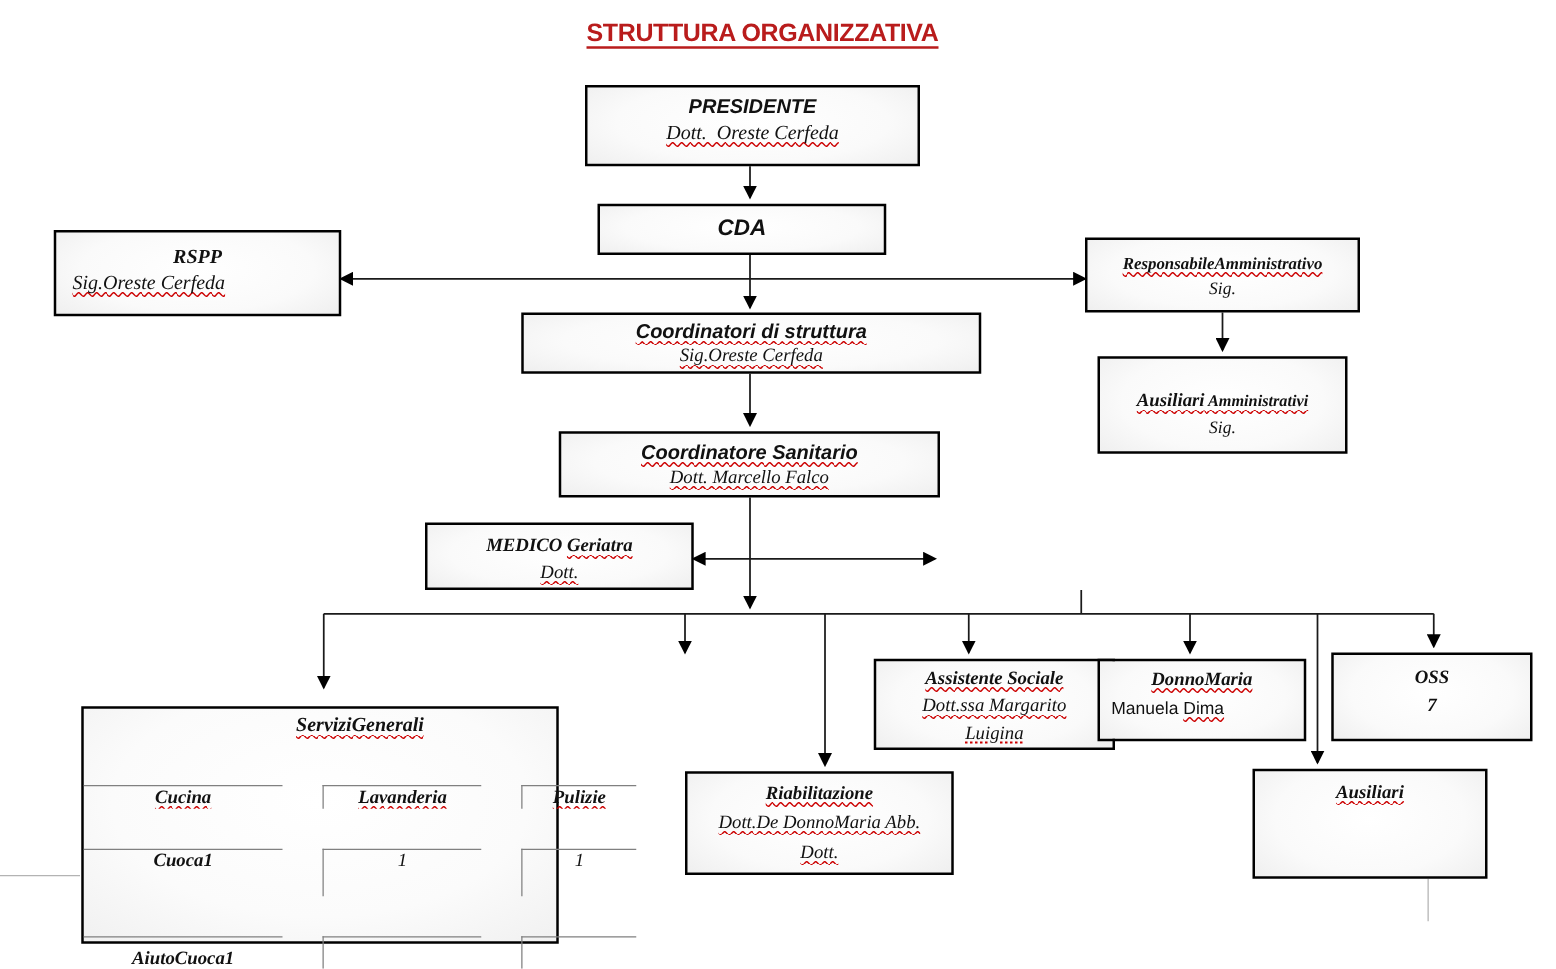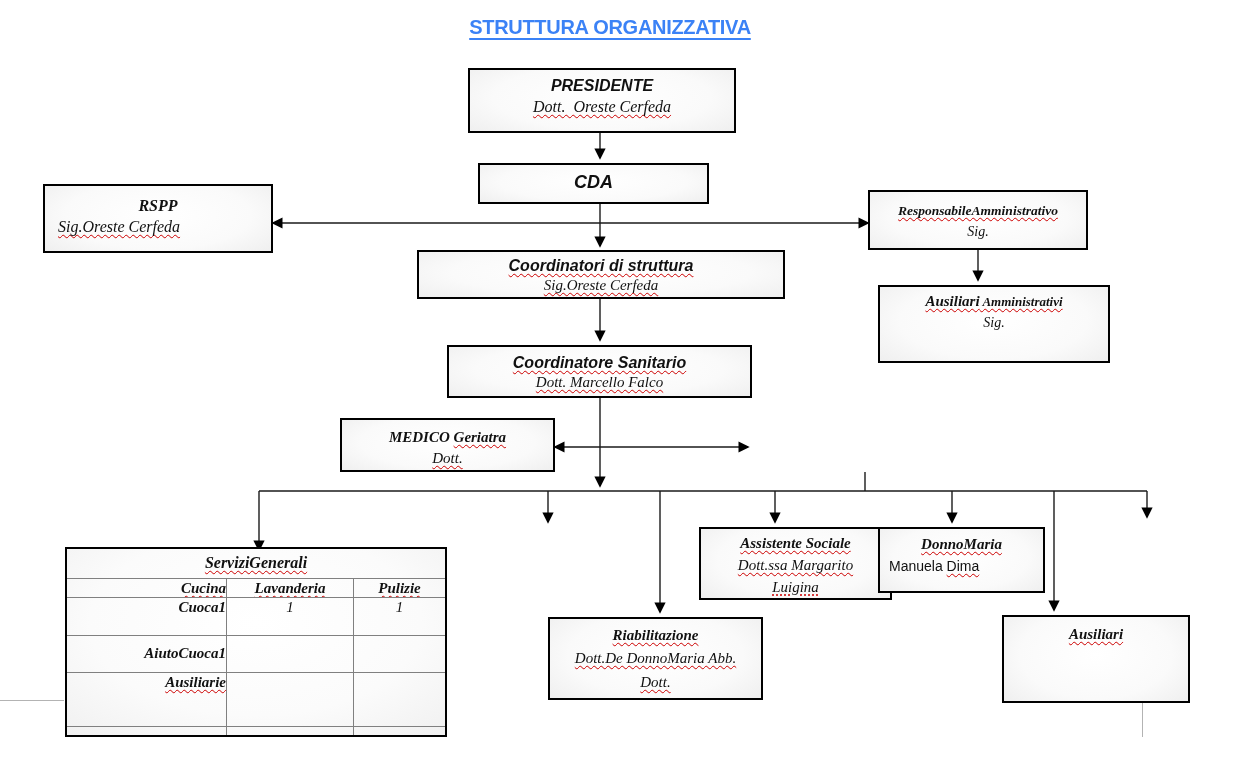--- a/index.html
+++ b/index.html
@@ -1,44 +1,44 @@
 <!DOCTYPE html>
 <html><head>
 <meta charset="utf-8">
 <style>
   html,body{margin:0;padding:0;background:#fff;}
   #canvas{position:relative;width:1245px;height:775px;background:#ffffff;overflow:hidden;
           font-family:"Liberation Serif",serif;color:#111;}
   
   .page-title{position:absolute;left:440px;top:16px;width:340px;text-align:center;
-    font-family:"Liberation Sans",sans-serif;font-weight:bold;font-size:20px;color:#3b82f6;
+    font-family:"Liberation Sans",sans-serif;font-weight:bold;font-size:20px;color:#b91c1c;
     text-decoration:underline;text-decoration-thickness:2px;text-underline-offset:4px;letter-spacing:-0.3px;}
   
   .node{position:absolute;box-sizing:border-box;border:2px solid #000;
     background:radial-gradient(ellipse 75% 95% at 50% 45%, #ffffff 0%, #fafafa 55%, #ebebeb 100%);
     text-align:center;padding-top:5px;}
   .line{display:block;line-height:21px;white-space:pre-wrap;}
   .sans-h{font-family:"Liberation Sans",sans-serif;font-weight:bold;font-style:italic;font-size:16px;}
   .serif-h{font-family:"Liberation Serif",serif;font-weight:bold;font-style:italic;font-size:16px;}
   .serif-h-sm{font-family:"Liberation Serif",serif;font-weight:bold;font-style:italic;font-size:13px;}
   .serif-sub{font-family:"Liberation Serif",serif;font-style:italic;font-size:16px;}
   .plain-sub{font-family:"Liberation Sans",sans-serif;font-size:14px;font-style:normal;}
   .big{font-size:18px;}
   .wavy{text-decoration-line:underline;text-decoration-style:wavy;text-decoration-color:#cc0000;
         text-decoration-thickness:1px;text-underline-offset:2px;text-decoration-skip-ink:none;}
   .dotted{text-decoration:underline dotted #cc0000;text-underline-offset:3px;text-align:center;}
   .align-left{text-align:left;padding-left:13px;}
   
-  .sg-table{position:absolute;left:65px;top:547px;width:382px;height:190px;box-sizing:border-box;
+  .sg-table{position:absolute;left:65px;top:565px;width:382px;height:190px;box-sizing:border-box;
     border:2px solid #000;background:radial-gradient(ellipse 80% 90% at 50% 40%, #ffffff 0%, #fbfbfb 55%, #eeeeee 100%);
-    display:grid;grid-template-columns:159px 127px 92px;grid-template-rows:29px 19px 38px 37px 54px auto;}
+    display:grid;grid-template-columns:159px 127px 92px;grid-template-rows:29px 19px 38px 37px 54px auto;gap:32px;}
   .sg-cell{box-sizing:border-box;border-top:1px solid #808080;border-left:1px solid #808080;
     font-family:"Liberation Serif",serif;font-weight:bold;font-style:italic;font-size:15px;
     text-align:center;line-height:18px;overflow:hidden;}
-  .sg-cell.first-col{border-left:none;text-align:right;}
+  .sg-cell.first-col{border-left:none;}
   .sg-title{grid-column:1 / span 3;border:none;font-size:16px;padding-top:5px;}
   .sg-val{font-weight:normal;}
   .sg-left{text-align:left;padding-left:3px;}
   
   svg.connectors{position:absolute;left:0;top:0;pointer-events:none;}
   .artifact{position:absolute;background:#b3b3b3;}
 </style>
 </head>
 <body>
 
@@ -87,21 +87,21 @@
   <div class="node" style="left:43px;top:184px;width:230px;height:69px;padding-top:9px">
     <span class="line serif-h">RSPP</span>
     <span class="line serif-sub wavy align-left">Sig.Oreste Cerfeda</span>
   </div>
 
   <div class="node" style="left:868px;top:190px;width:220px;height:60px;padding-top:8px">
     <span class="line serif-h-sm wavy" style="font-size:13.5px">ResponsabileAmministrativo</span>
     <span class="line serif-sub" style="font-size:14px">Sig.</span>
   </div>
 
-  <div class="node" style="left:878px;top:285px;width:232px;height:78px;padding-top:3px">
+  <div class="node" style="left:878px;top:285px;width:200px;height:78px;padding-top:23px">
     <span class="line"><span class="serif-h wavy" style="font-size:15px">Ausiliari</span><span class="serif-h-sm wavy"> Amministrativi</span></span>
     <span class="line serif-sub" style="font-size:14px">Sig.</span>
   </div>
 
   <div class="node" style="left:417px;top:250px;width:368px;height:49px;padding-top:3px">
     <span class="line sans-h wavy">Coordinatori di struttura</span>
     <span class="line serif-sub wavy" style="font-size:15px;line-height:19px">Sig.Oreste Cerfeda</span>
   </div>
 
   <div class="node" style="left:447px;top:345px;width:305px;height:53px;padding-top:5px">
@@ -120,20 +120,24 @@
     <span class="line serif-h wavy" style="font-size:15px">Assistente Sociale</span>
     <span class="line serif-sub wavy" style="font-size:15px;line-height:22px">Dott.ssa Margarito</span>
     <span class="line serif-sub dotted" style="font-size:15px;line-height:22px">Luigina</span>
   </div>
 
   <div class="node" style="left:878px;top:527px;width:167px;height:66px;padding-top:5px">
     <span class="line serif-h wavy" style="font-size:15px">DonnoMaria</span>
     <span class="line plain-sub align-left" style="padding-left:9px;line-height:22px"><span>Manuela </span><span class="wavy">Dima</span></span>
   </div>
 
+  <div class="node" style="left:1065px;top:522px;width:161px;height:71px;padding-top:8px">
+    <span class="line serif-h" style="font-size:15px">OSS</span>
+    <span class="line serif-h" style="font-size:15px;line-height:24px">7</span>
+  </div>
 
   <div class="node" style="left:548px;top:617px;width:215px;height:83px;padding-top:6px">
     <span class="line serif-h wavy" style="font-size:15px">Riabilitazione</span>
     <span class="line serif-sub wavy" style="font-size:15px;line-height:24px">Dott.De DonnoMaria Abb.</span>
     <span class="line serif-sub wavy" style="font-size:15px;line-height:24px">Dott.</span>
   </div>
 
   <div class="node" style="left:1002px;top:615px;width:188px;height:88px;padding-top:7px">
     <span class="line serif-h wavy" style="font-size:15px">Ausiliari</span>
   </div>

